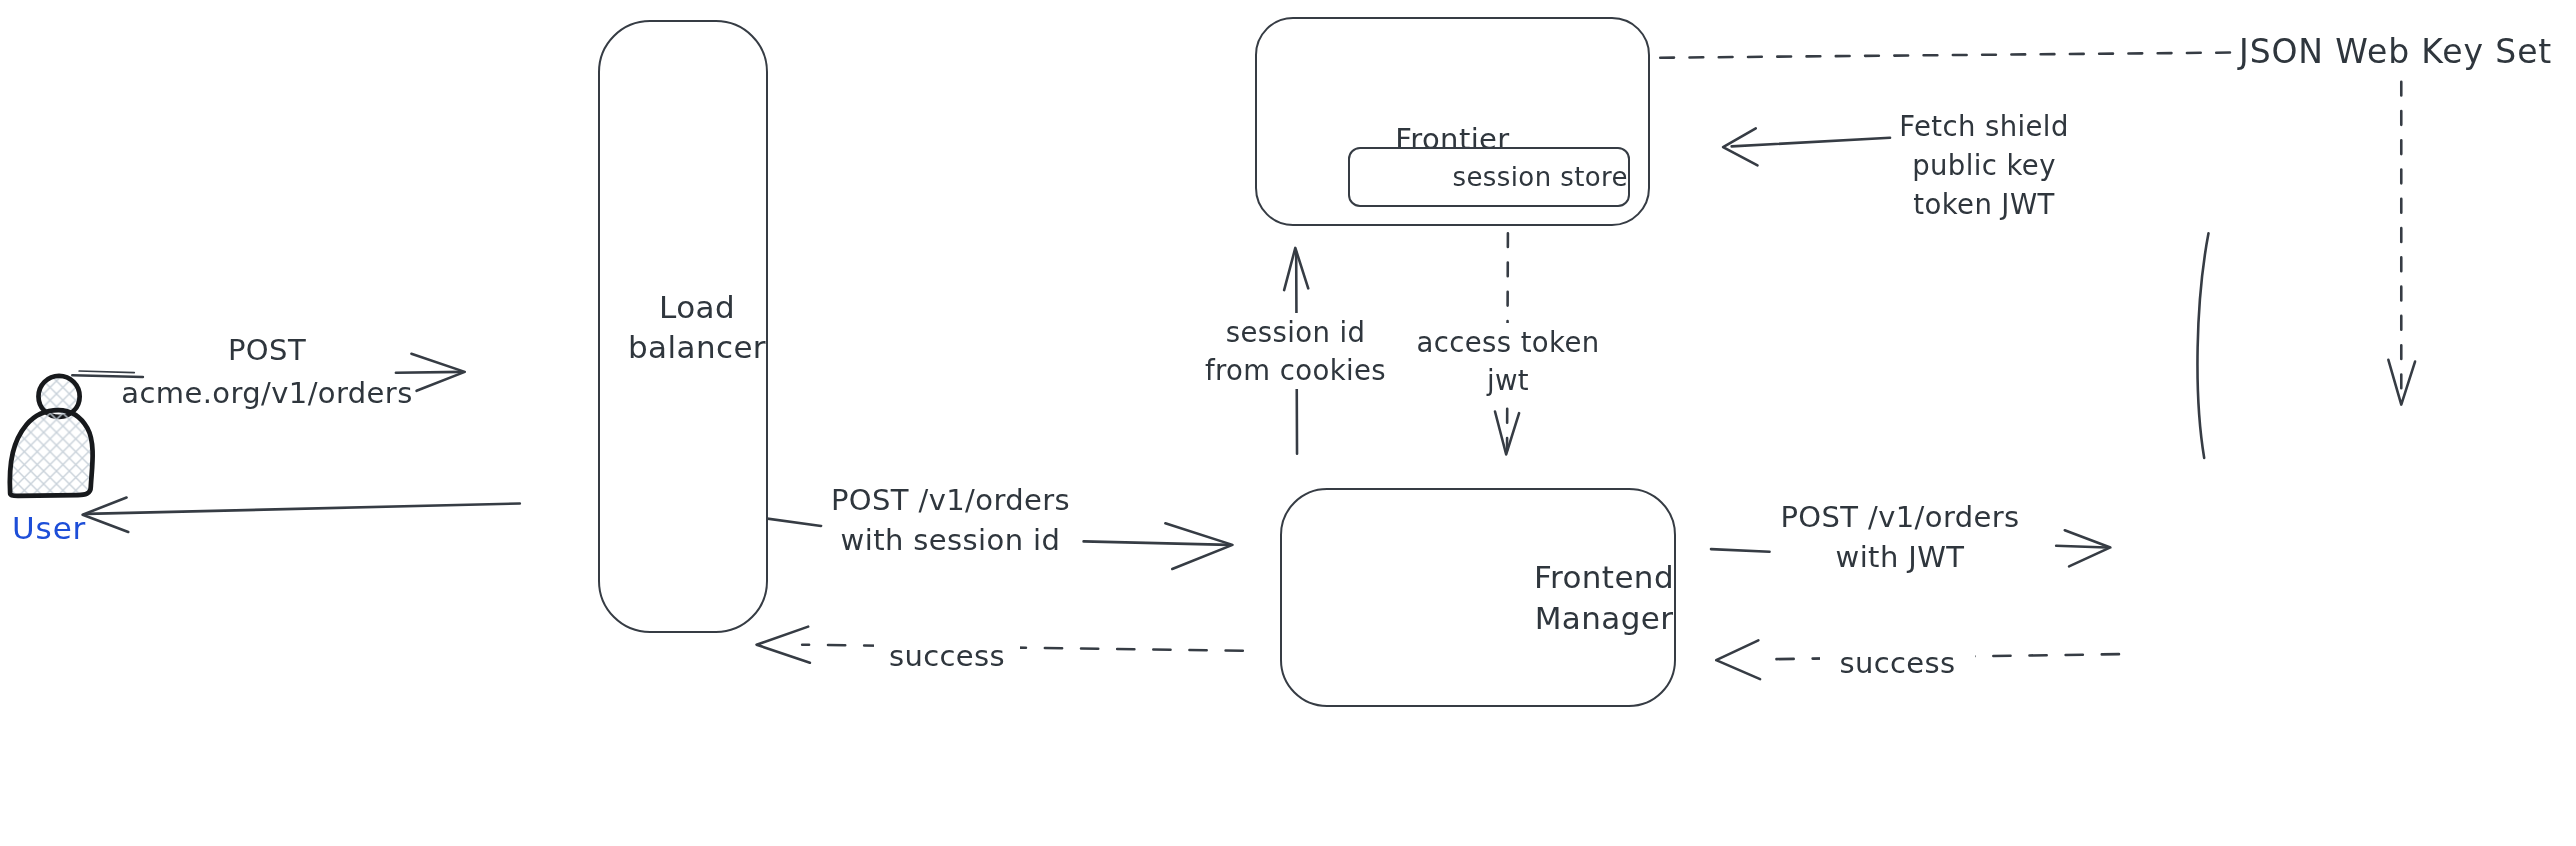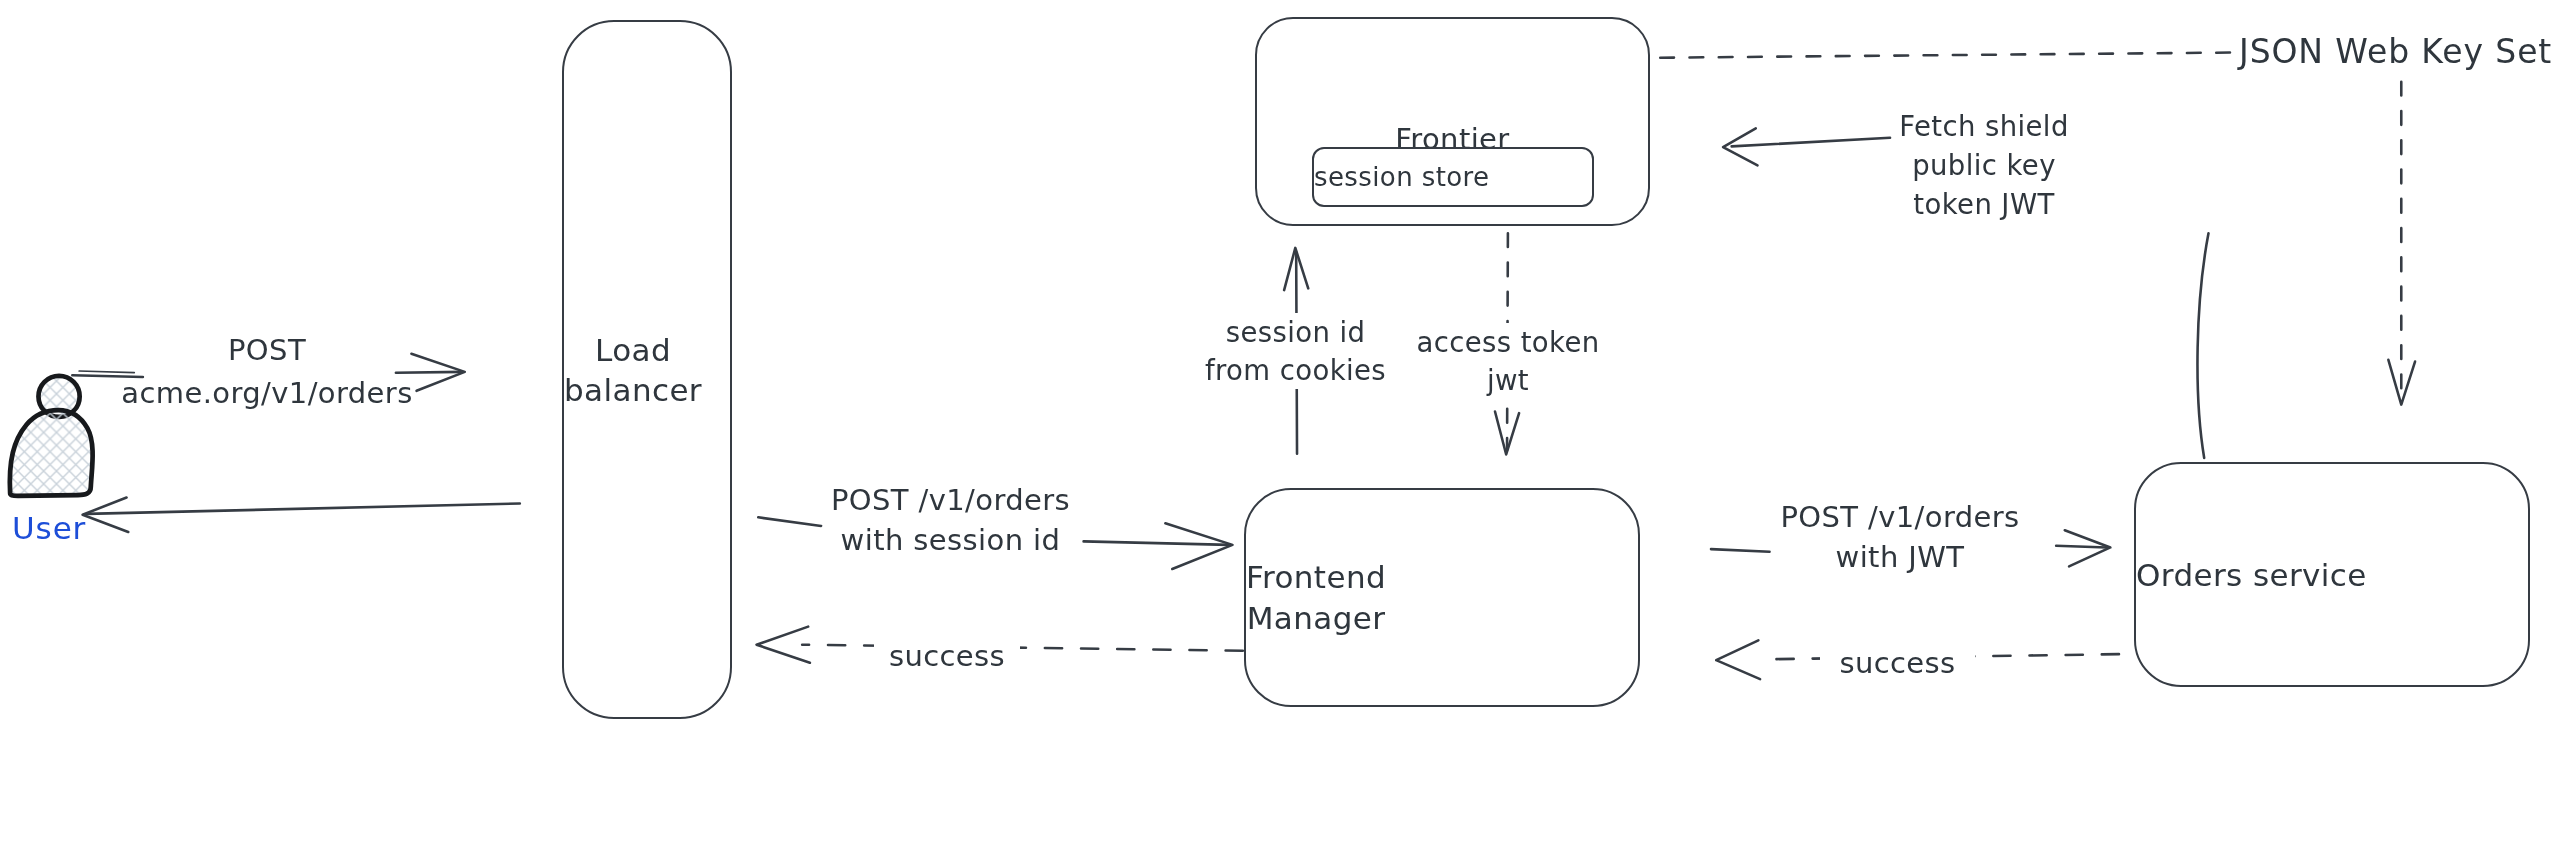--- a/index.html
+++ b/index.html
@@ -12,26 +12,27 @@
   #canvas { position: relative; width: 2576px; height: 847px; background: #ffffff; }
 
   .box {
     position: absolute;
     border: 2.6px solid #363c44;
     background: #ffffff;
     box-sizing: border-box;
   }
   .flex-center {
     display: flex; flex-direction: column;
-    align-items: flex-start; justify-content: center;
+    align-items: flex-end; justify-content: center;
     text-align: center;
+    margin-left: 36px;
   }
   .node-label { color: #2f363d; letter-spacing: 0.4px; }
 
-  #lb-box       { left: 562px;  top: 20px;  width: 170px; height: 699px; border-radius: 52px; }
+  #lb-box       { left: 562px;  top: 20px;  width: 170px; height: 613px; border-radius: 52px; }
   #lb-box .node-label { font-size: 31px; line-height: 40px; }
 
   #frontier-box { left: 1255px; top: 17px;  width: 395px; height: 209px; border-radius: 38px; }
   #frontier-title {
     position: absolute; left: 0; top: 88px; width: 100%;
     text-align: center; font-size: 29px; line-height: 34px; letter-spacing: 0.4px; margin-top: 15px;
   }
   #session-store-box {
     position: absolute; left: 55px; top: 128px; width: 282px; height: 60px;
     border: 2.6px solid #363c44; border-radius: 12px; background: #fff;
@@ -165,23 +166,20 @@
     </div>
   </div>
 
   <div id="fm-box" class="box flex-center">
     <div class="node-label">
       <div>Frontend</div>
       <div>Manager</div>
     </div>
   </div>
 
-  <div id="orders-box" class="box flex-center">
-    <span class="node-label">Orders service</span>
-  </div>
 
   <div id="lbl-user-to-lb" class="edge-label">
     <div>POST</div>
     <div>acme.org/v1/orders</div>
   </div>
 
   <div id="lbl-lb-to-fm" class="edge-label">
     <div>POST /v1/orders</div>
     <div>with session id</div>
   </div>

